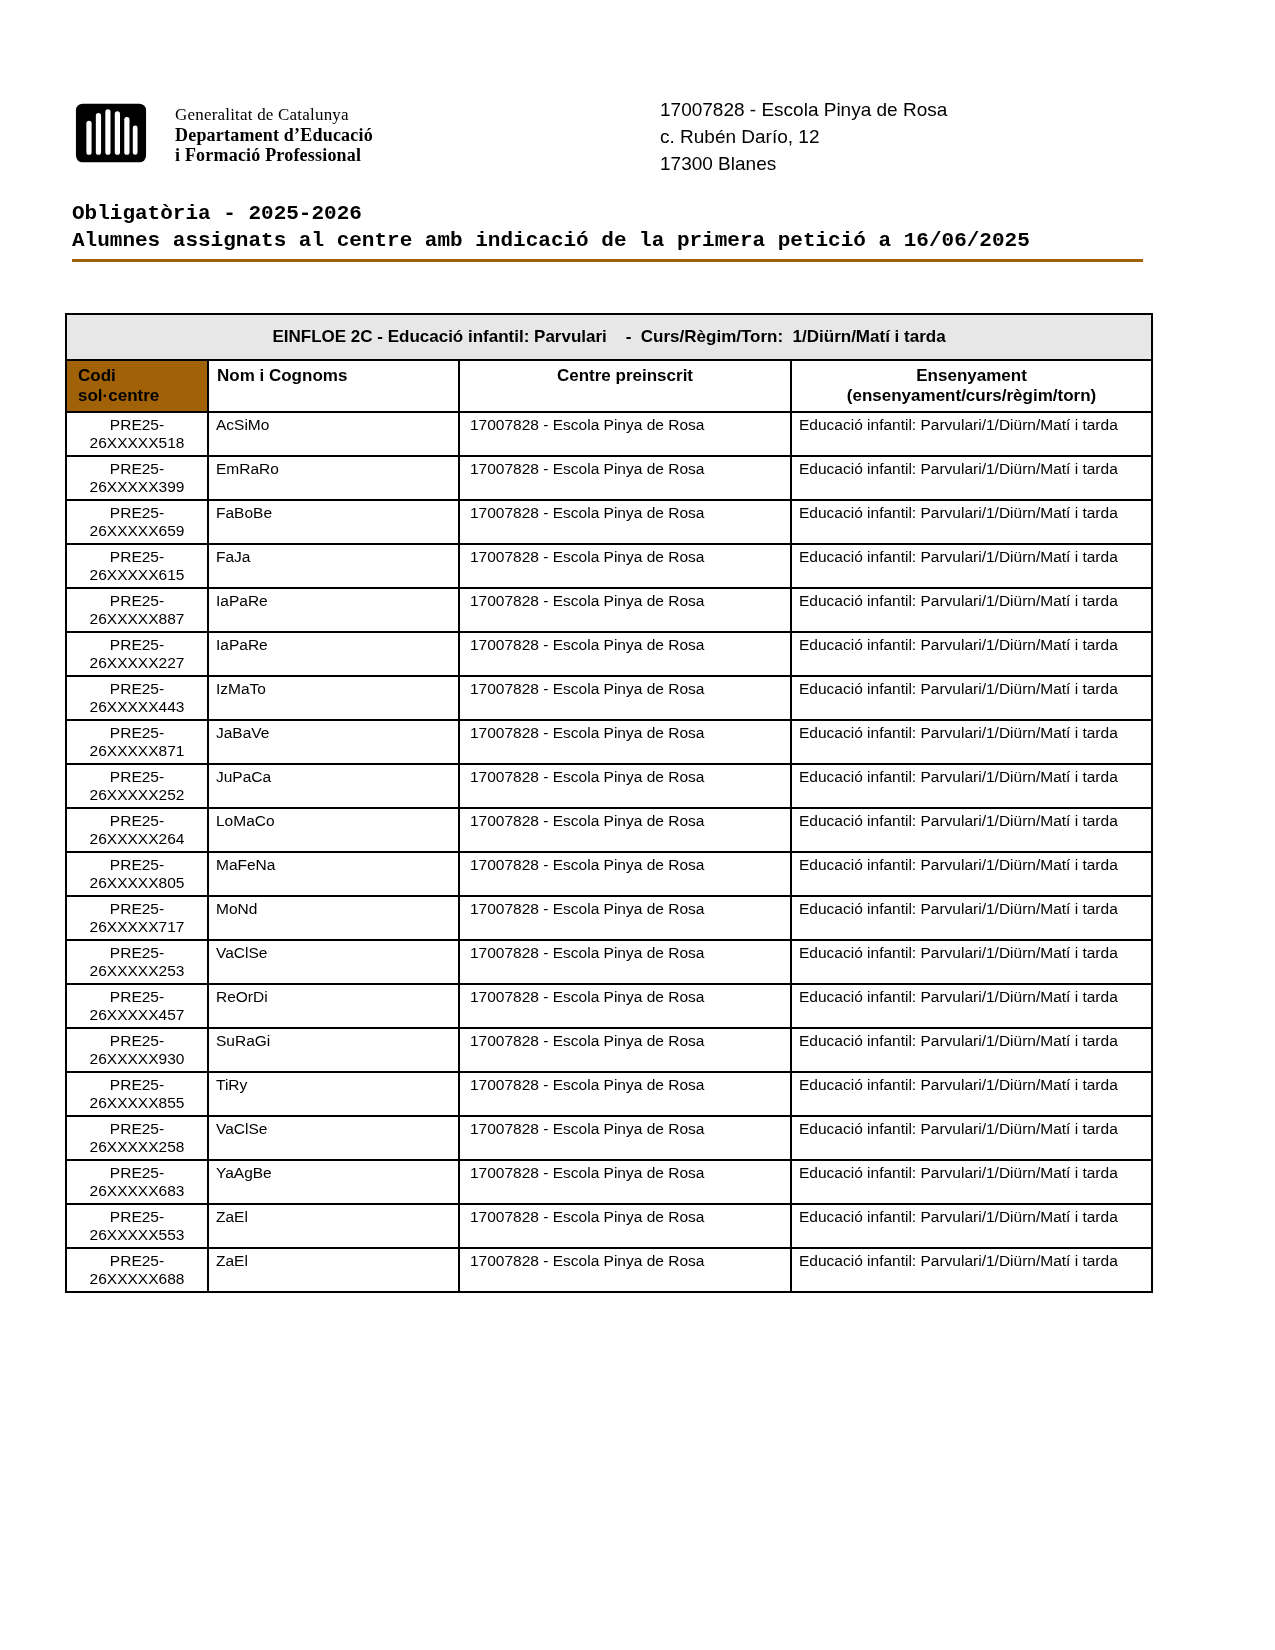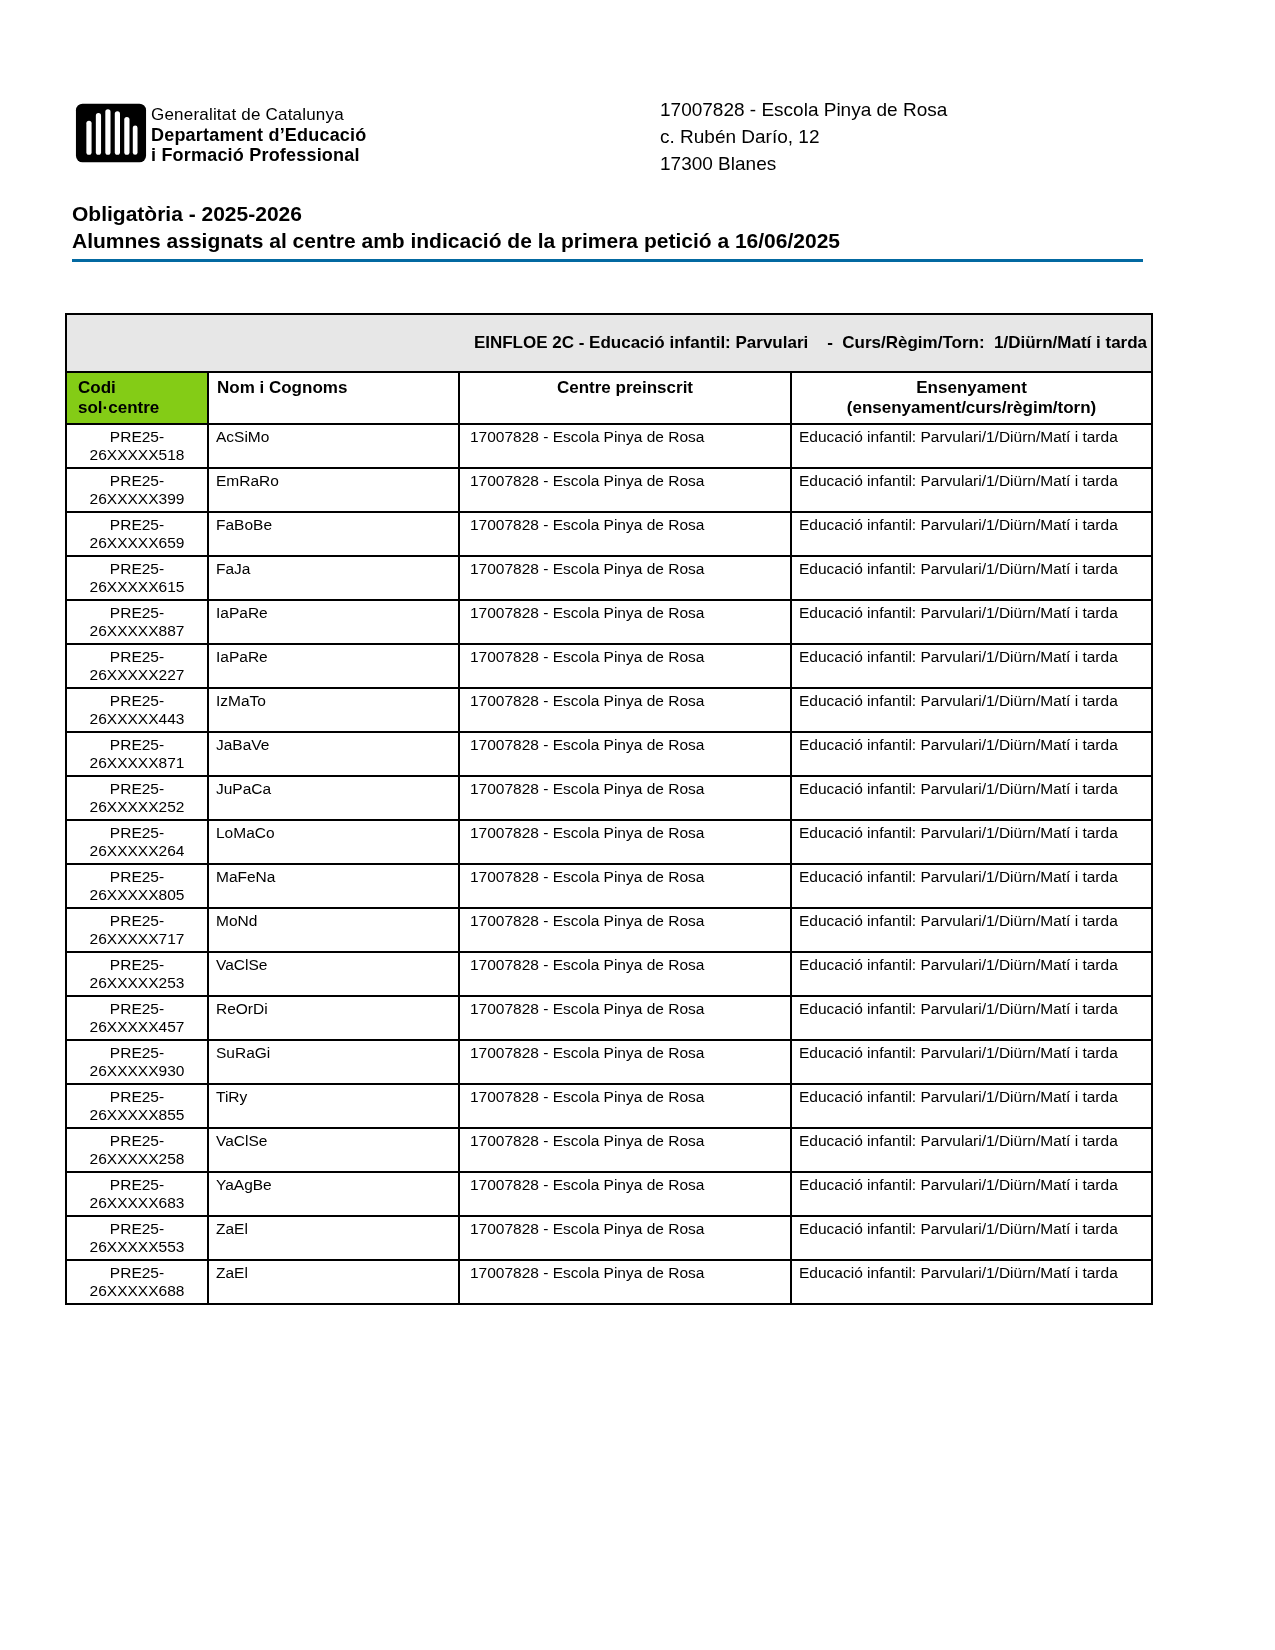--- a/index.html
+++ b/index.html
@@ -7,47 +7,47 @@
   body {
     width: 1275px; height: 1650px;
     font-family: "Liberation Sans", sans-serif;
     color: #000;
     position: relative;
   }
   .page { position: relative; width: 1275px; height: 1650px; overflow: hidden; background: #fff; }
 
   
   .header-row { position: absolute; top: 96px; left: 75px; right: 60px; height: 80px; }
-  .org-block { position: absolute; left: 0; top: 6px; display: flex; gap: 4px; align-items: flex-start; }
+  .org-block { position: absolute; left: 0; top: 6px; display: flex; gap: 28px; align-items: flex-start; font-family: Liberation Serif, serif; }
   .logo { width: 72px; height: 62px; flex: 0 0 auto; }
   .org-text { padding-top: 3px; }
   .org-name { font-size: 17px; line-height: 20px; letter-spacing: 0.2px; }
   .org-dept { font-size: 18px; line-height: 20px; font-weight: bold; letter-spacing: 0.2px; }
   .school-block { position: absolute; left: 585px; top: 0; font-size: 19px; line-height: 27px; }
 
   
   .title-block {
     position: absolute; top: 200px; left: 72px; width: 1071px;
-    border-bottom: 3px solid #0369a1; padding-bottom: 5px;
+    border-bottom: 3px solid #a16207; padding-bottom: 5px; font-family: Liberation Mono, monospace;
   }
   .title-line { font-size: 21px; font-weight: bold; line-height: 27px; }
 
   
   table.data-table {
     position: absolute; top: 313px; left: 65px; width: 1086px;
     border-collapse: collapse; table-layout: fixed;
   }
   table.data-table th, table.data-table td { border: 2px solid #000; }
   .group-header {
     background: #e7e7e7;
-    font-weight: bold; font-size: 17px; text-align: right;
-    padding: 18px 4px; white-space: pre-wrap; height: 27px;
+    font-weight: bold; font-size: 17px; text-align: center;
+    padding: 12px 4px; white-space: pre-wrap; height: 27px;
   }
   th.col-header { font-size: 17px; font-weight: bold; vertical-align: top; padding: 5px 8px; height: 52px; }
-  th.col-codi { text-align: left; padding-left: 11px; background: #84cc16; }
+  th.col-codi { text-align: left; padding-left: 11px; background: #a16207; }
   th.col-nom { text-align: left; margin-left: 48px; }
   th.col-centre { text-align: center; }
   th.col-ens { text-align: center; }
 
   td.cell { font-size: 15.5px; line-height: 18px; vertical-align: top; padding: 3px 7px; height: 38px; }
   td.code-cell { text-align: center; padding-left: 2px; padding-right: 2px; }
   td.name-cell { text-align: left; }
   td.centre-cell { text-align: left; padding-left: 10px; }
   td.ens-cell { text-align: left; }
 </style>

